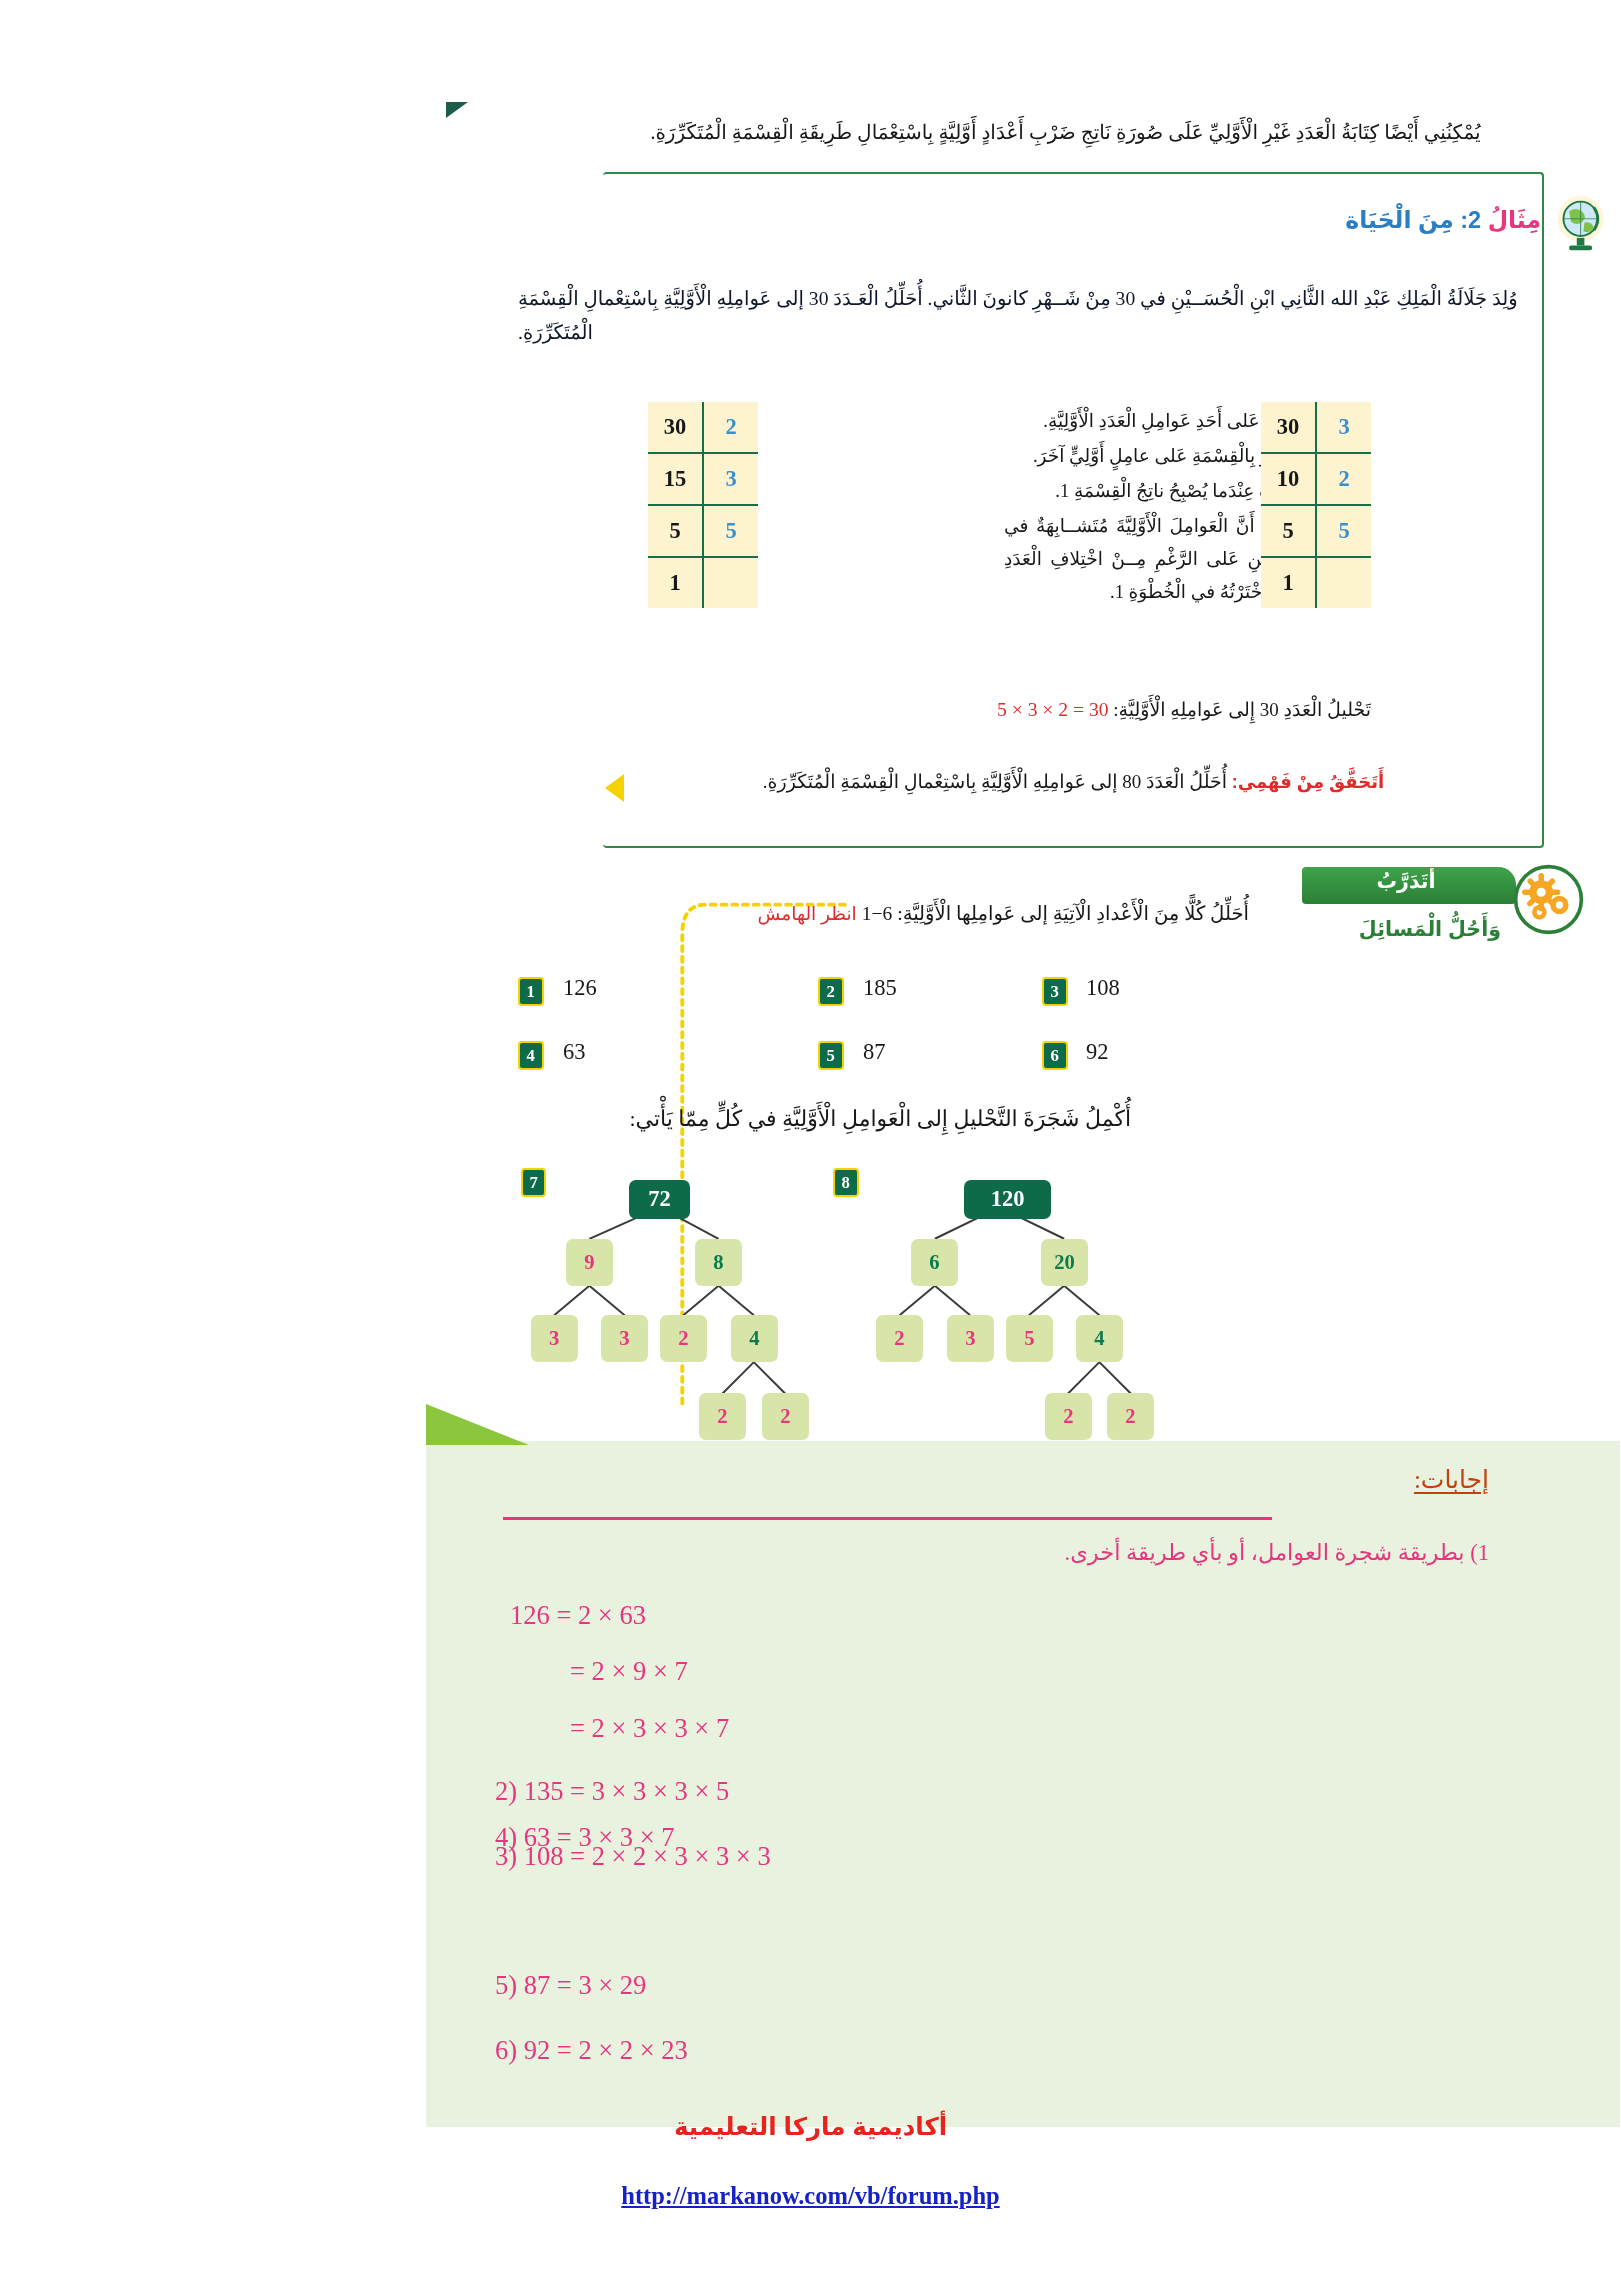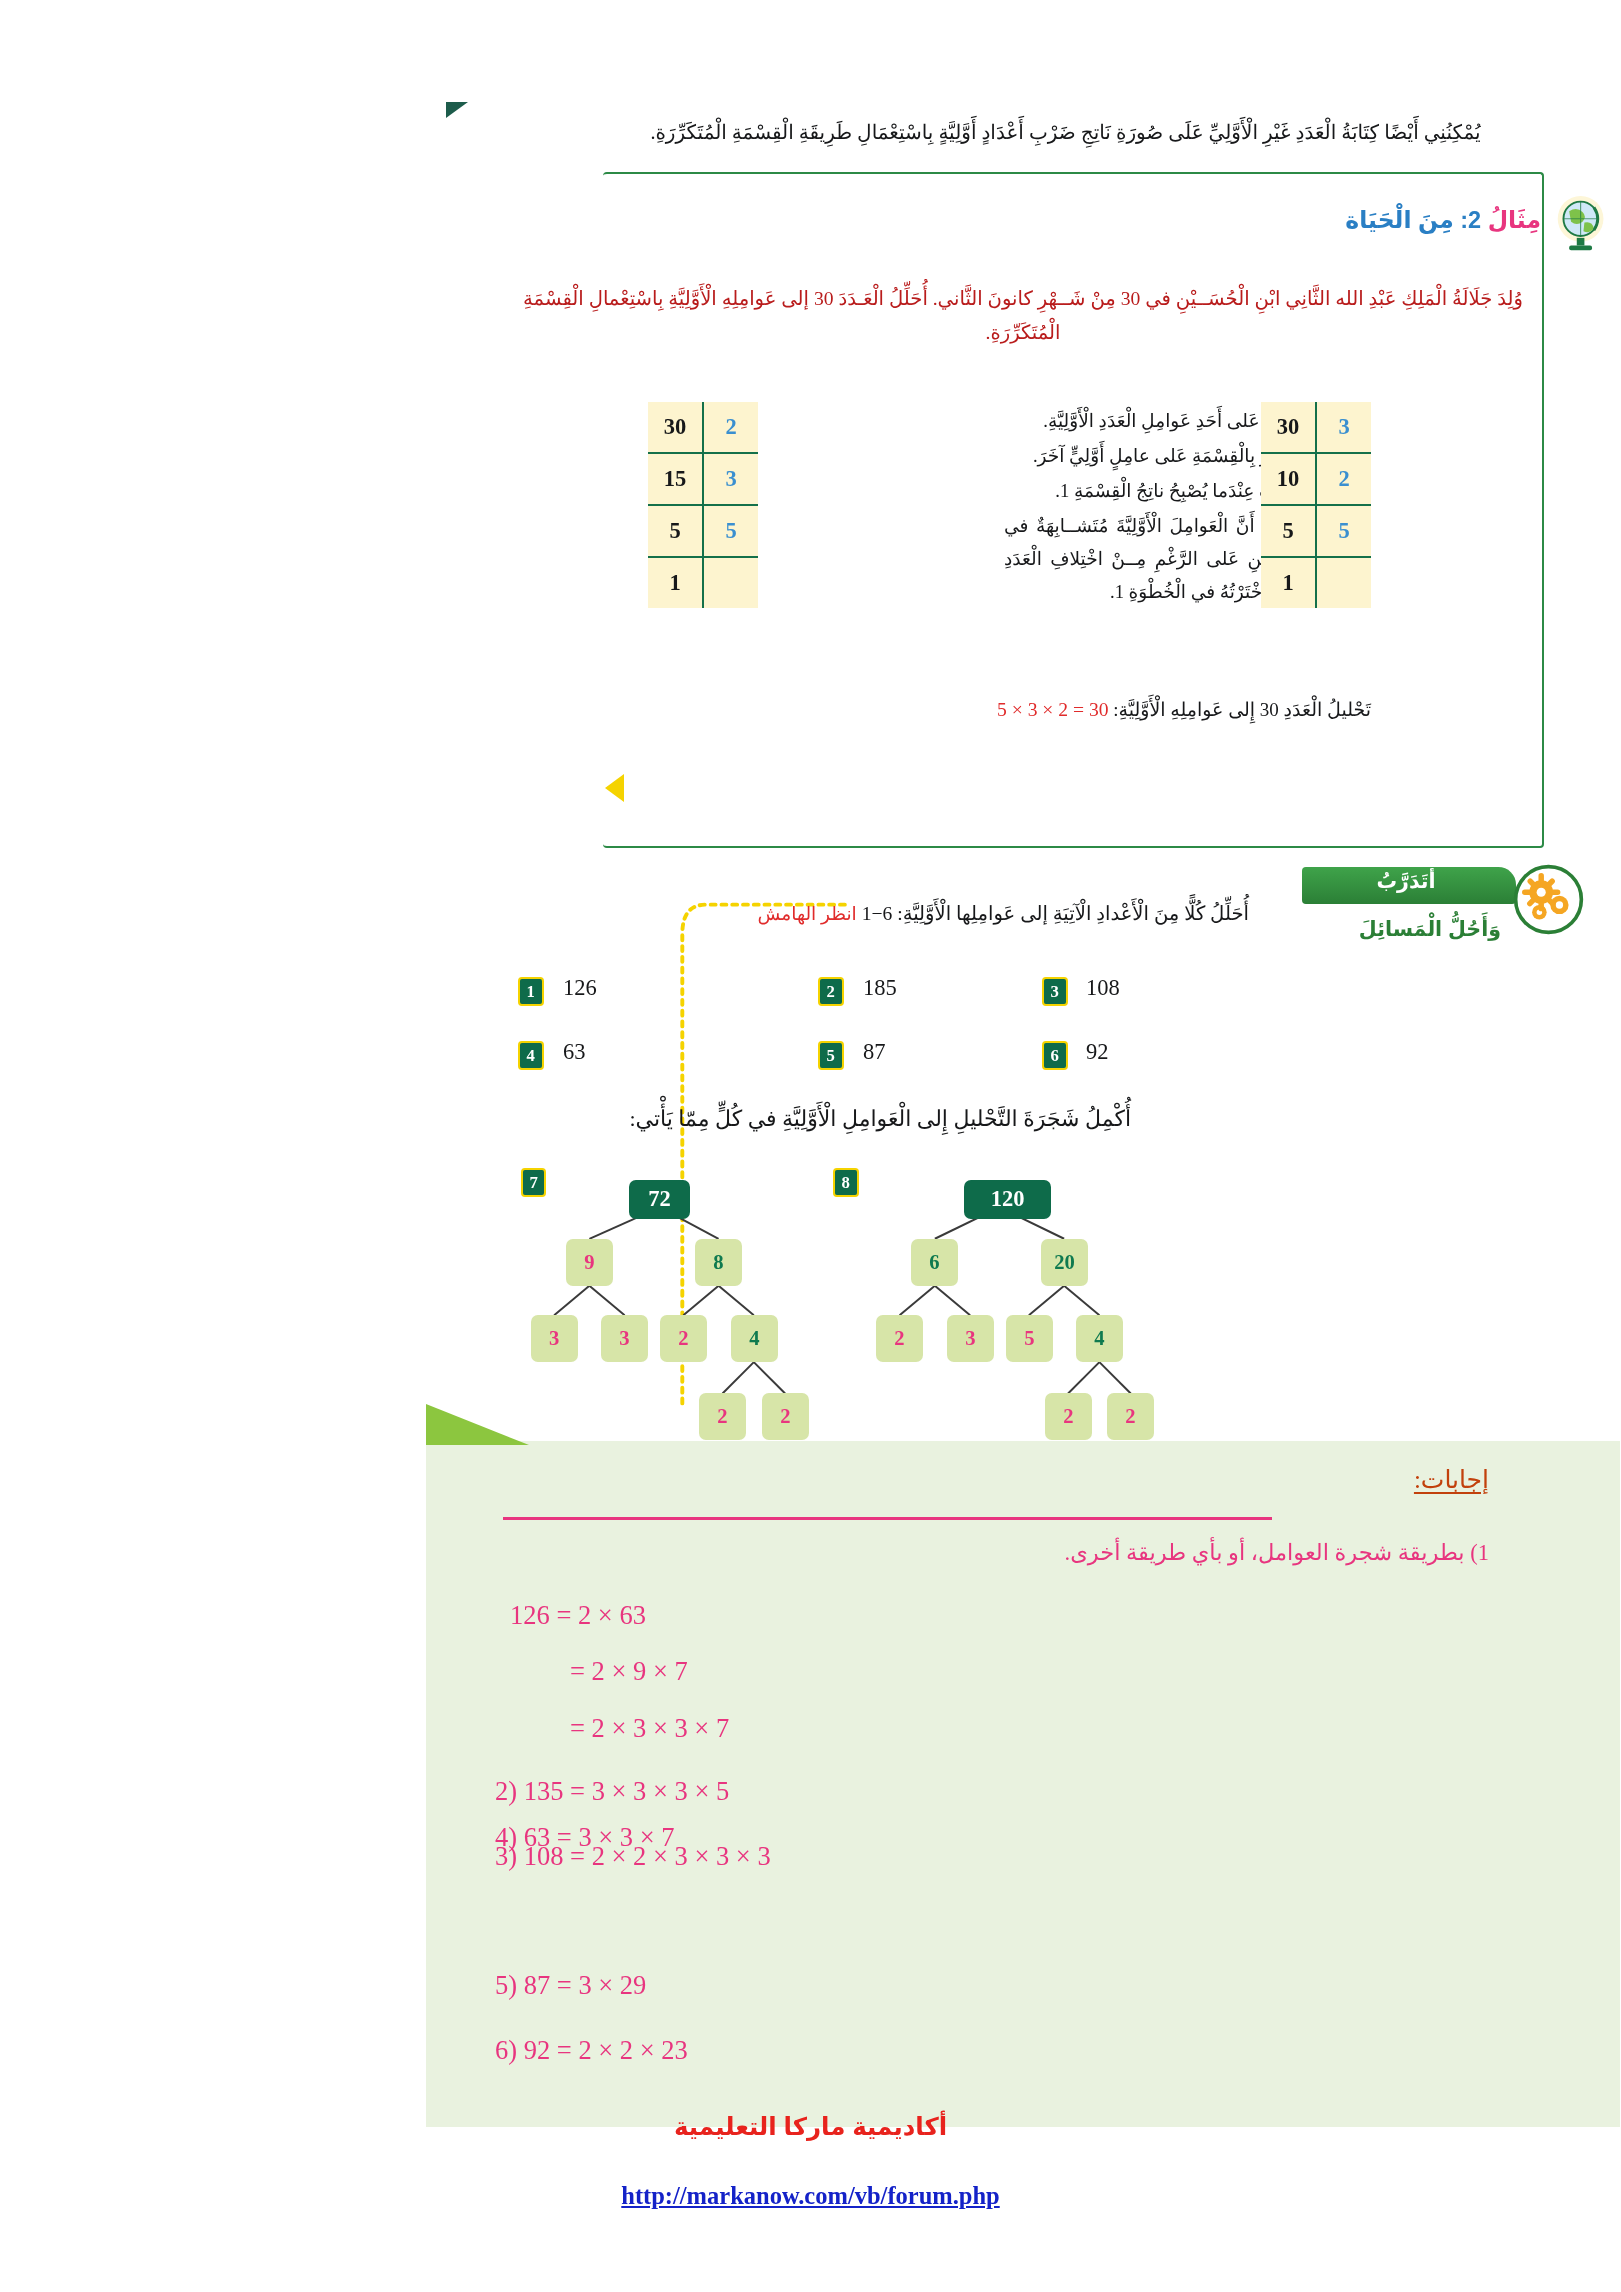--- a/index.html
+++ b/index.html
@@ -49,21 +49,21 @@
   #example-title{
     top:206px;right:80px;
     font-size:23.5px;font-weight:bold;color:#e8357f;
     font-family:"Liberation Sans","DejaVu Sans",sans-serif;
   }
   #example-title .num{color:#2a7fc4;}
   #example-title .sub{color:#2a7fc4;}
 
   #example-para{
     top:282px;right:93px;width:1010px;
-    font-size:19.6px;color:#b91c1c;line-height:1.75;text-align:center;
+    font-size:19.6px;color:#0f172a;line-height:1.75;text-align:left;
   }
 
   
   #steps{
     top:404px;right:294px;width:323px;
     font-size:18.6px;color:#17181a;line-height:1.78;
   }
   .step{display:flex;gap:5.9px;justify-content:flex-start;margin-bottom:2px;}
   .step-num{flex:0 0 auto;}
   .step-txt{flex:1 1 auto;text-align:justify;}
@@ -300,20 +300,24 @@
     </tr>
   </tbody>
     </table>
 
   <div class="abs ar nowrap" id="result-line">
     <span>تَحْليلُ الْعَدَدِ 30 إِلى عَوامِلِهِ الْأَوَّلِيَّةِ:</span>
     <span class="res">30 = 2 × 3 × 5</span>
   </div>
 
   <div class="abs" id="check-arrow"></div>
+  <div class="abs ar" id="check-row">
+    <span id="check-label">أَتَحَقَّقُ مِنْ فَهْمِي:</span>
+    <span>أُحَلِّلُ الْعَدَدَ 80 إلى عَوامِلِهِ الْأَوَّلِيَّةِ بِاسْتِعْمالِ الْقِسْمَةِ الْمُتَكَرِّرَةِ.</span>
+  </div>
 
   <div class="abs" id="practice-banner">
     <div id="practice-ribbon"></div>
     <div id="practice-ribbon-label">أَتَدَرَّبُ</div>
     <div id="practice-sub">وَأَحُلُّ الْمَسائِلَ</div>
     <svg id="gears-icon" viewBox="0 0 80 80">
       <circle cx="40" cy="40" r="36" fill="#ffffff" stroke="#2b7f36" stroke-width="4"></circle>
       <g fill="#f5a623">
         <circle cx="32" cy="32" r="13"></circle>
         <circle cx="32" cy="32" r="5" fill="#ffffff"></circle>

